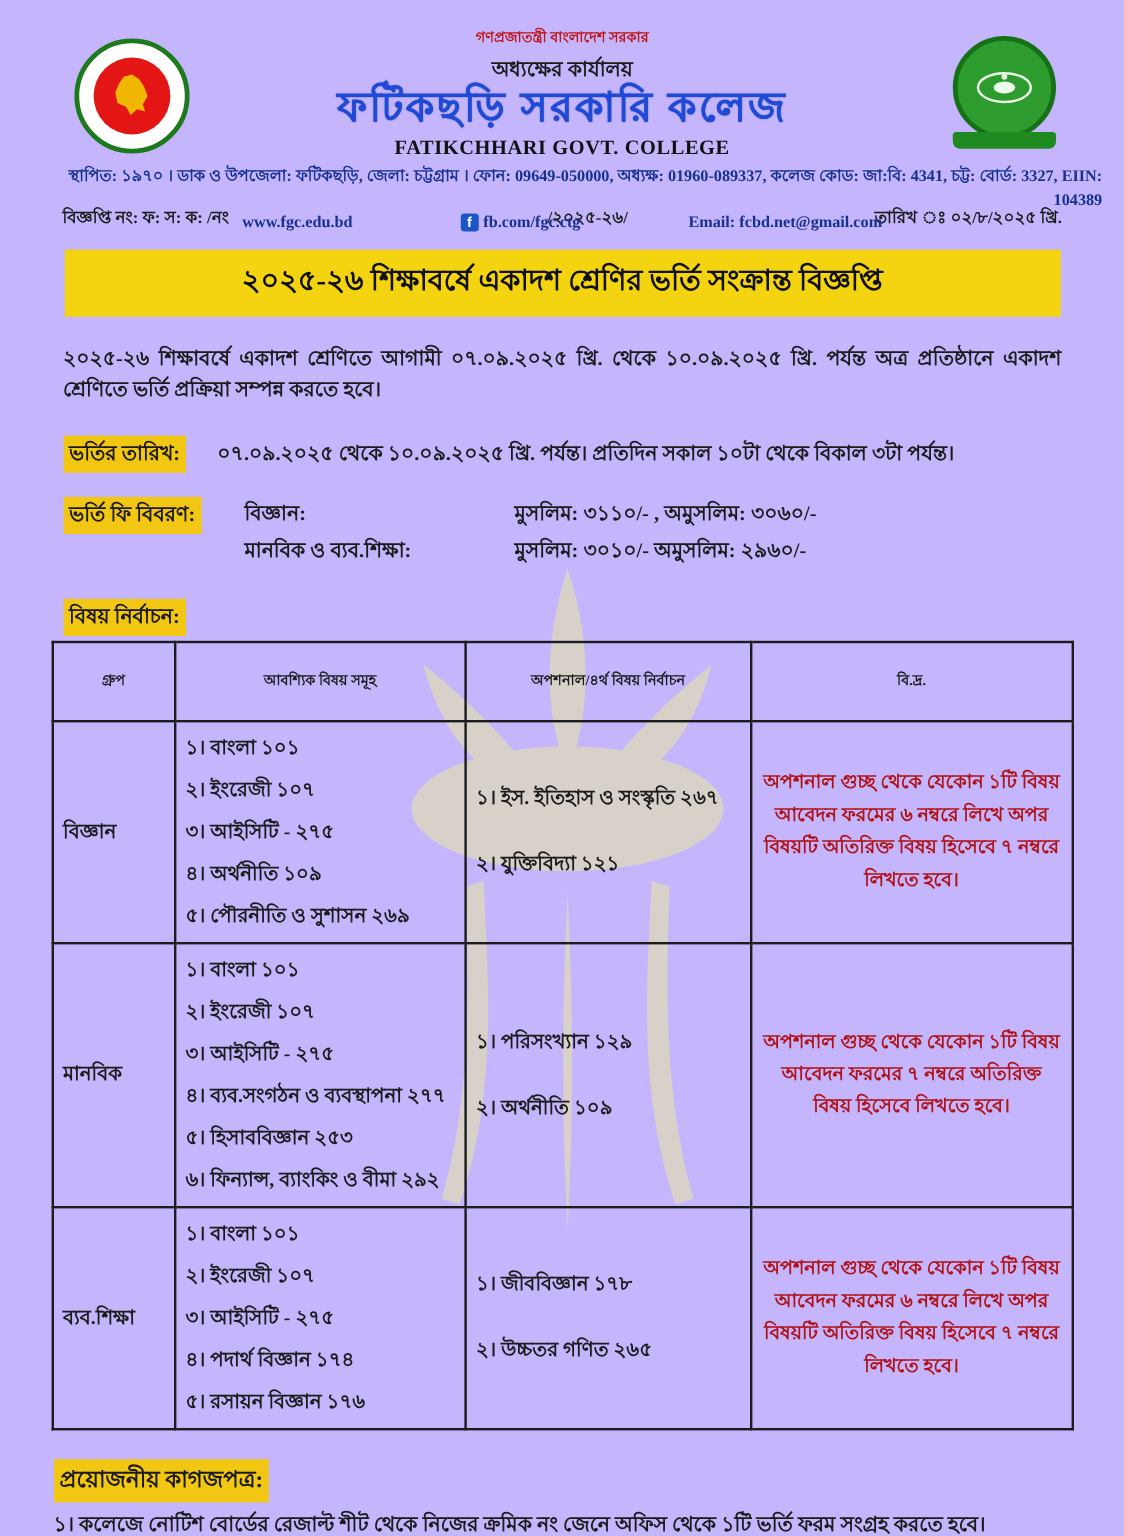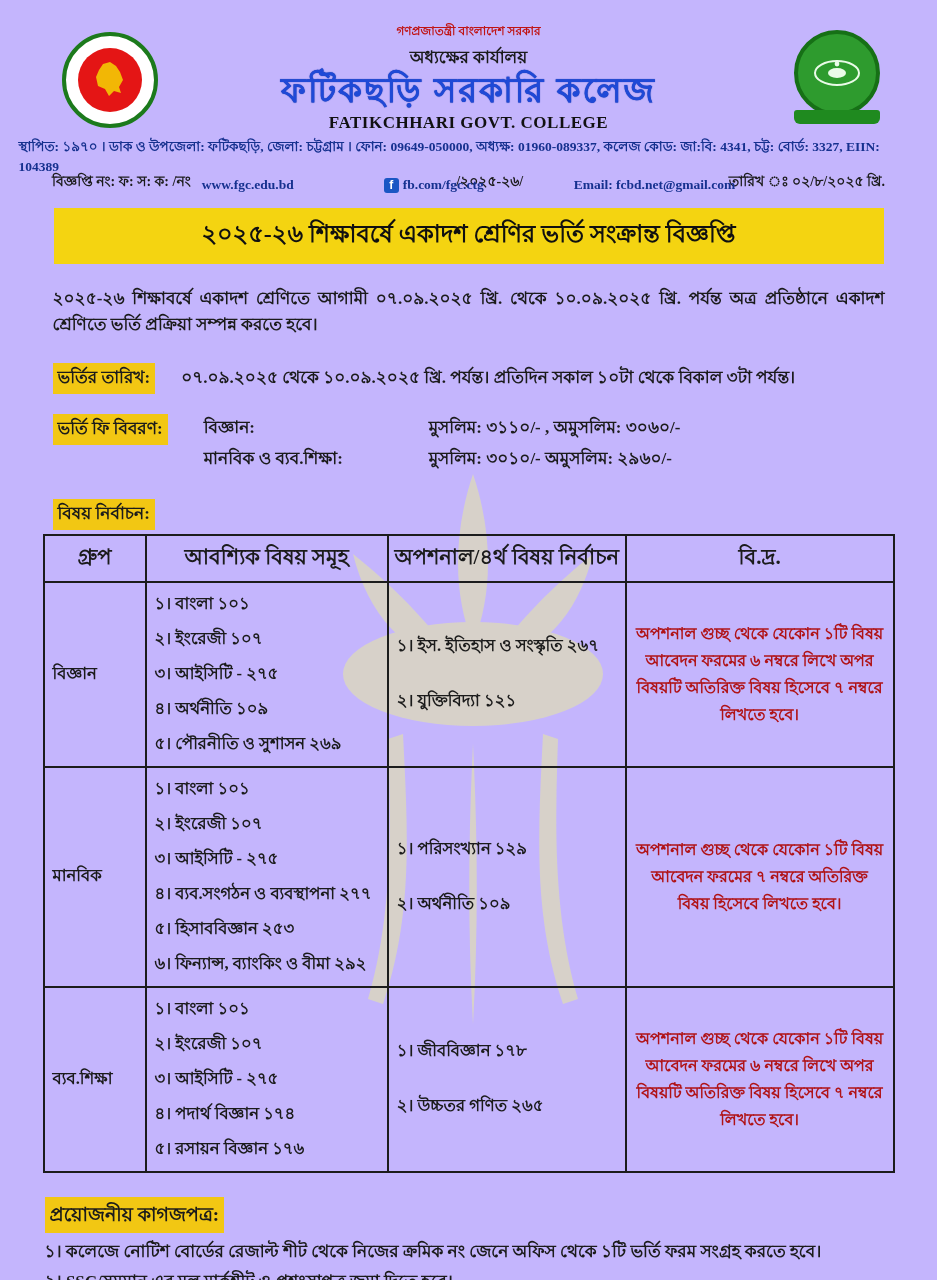--- a/index.html
+++ b/index.html
@@ -17,21 +17,21 @@
   .seal-left svg{display:block;}
   .seal-right{position:absolute;right:50px;top:30px;width:100px;height:100px;display:flex;flex-direction:column;align-items:center;}
   .seal-right .globe{width:78px;height:78px;border-radius:50%;background:#2e9b2e;border:4px solid #167016;display:flex;align-items:center;justify-content:center;}
   .seal-right .ribbon{width:86px;height:14px;background:#1f8a1f;border-radius:3px 3px 6px 6px;margin-top:-6px;}
   .hdr-center{width:640px;margin:0 auto;text-align:center;line-height:1.25;}
   .govt-line{color:#c01414;font-size:12px;font-weight:bold;}
   .office-line{font-size:17px;font-weight:bold;margin-top:8px;}
   .college-bn{font-size:34px;font-weight:bold;color:#1f49d7;letter-spacing:2px;margin-top:1px;
     text-shadow:0 0 1px #0c2f9e;font-family:"Liberation Sans","DejaVu Sans",sans-serif;}
   .college-en{font-size:17px;font-weight:bold;letter-spacing:.5px;color:#111;}
-  .info-line{width:900px;margin:3px auto 0;text-align:left;font-size:13.5px;font-weight:bold;color:#16318f;}
+  .info-line{width:900px;margin:3px auto 0;text-align:right;font-size:13.5px;font-weight:bold;color:#16318f;}
   .web-line{display:flex;justify-content:center;gap:90px;align-items:center;font-size:13.5px;font-weight:bold;color:#16318f;margin-top:2px;}
   .fb{display:inline-flex;align-items:center;gap:4px;}
   .fb-icon{display:inline-block;width:15px;height:15px;background:#1a56c4;color:#fff;border-radius:3px;
     font-family:"Liberation Sans",sans-serif;font-size:12px;font-weight:bold;text-align:center;line-height:15px;}
   
   .memo-row{display:flex;justify-content:space-between;align-items:baseline;padding:2px 52px 0 52px;font-size:14px;font-weight:bold;}
   .memo-row .mid{margin-left:60px;}
   
   .banner{width:830px;margin:14px auto 4px;background:#f4d411;text-align:center;
     font-size:24px;font-weight:bold;padding:7px 0 9px;color:#101010;}
@@ -41,21 +41,21 @@
   .adm-row{width:832px;margin:24px auto 0;font-size:17px;font-weight:bold;display:flex;gap:26px;align-items:baseline;}
   .fee-block{width:832px;margin:20px auto 0;font-size:17px;font-weight:bold;display:flex;gap:4px;}
   .fee-grid{display:grid;grid-template-columns:225px auto;row-gap:3px;margin-left:32px;}
   
   .subject-label{width:832px;margin:26px auto 2px;font-size:17px;}
   .tbl-wrap{position:relative;width:852px;margin:4px auto 0;}
   .watermark{position:absolute;left:190px;top:-120px;z-index:0;opacity:.55;pointer-events:none;}
   table.subjects{position:relative;z-index:1;width:852px;border-collapse:collapse;background:transparent;
     font-size:16.5px;font-weight:bold;}
   table.subjects th,table.subjects td{border:2px solid #1c1c1c;padding:4px 8px;vertical-align:middle;background:transparent;}
-  table.subjects th{font-size:21px;padding:5px 4px;text-align:center;}
+  table.subjects th{font-size:12px;padding:22px 4px;text-align:center;}
   col.c-group{width:12%;} col.c-mand{width:28.5%;} col.c-opt{width:28%;} col.c-note{width:31.5%;}
   td.group-cell{text-align:left;padding-left:14px;}
   td.mand-cell div{padding:4px 0;}
   td.opt-cell div{padding:14px 0;}
   td.note-cell{color:#b01317;text-align:center;font-size:16px;line-height:1.7;padding:6px 12px;}
   
   .docs{width:848px;margin:24px auto 0;font-size:17px;font-weight:bold;line-height:1.75;}
   .docs .doc-head{font-size:19px;margin-bottom:4px;}
 </style>
 </head>

